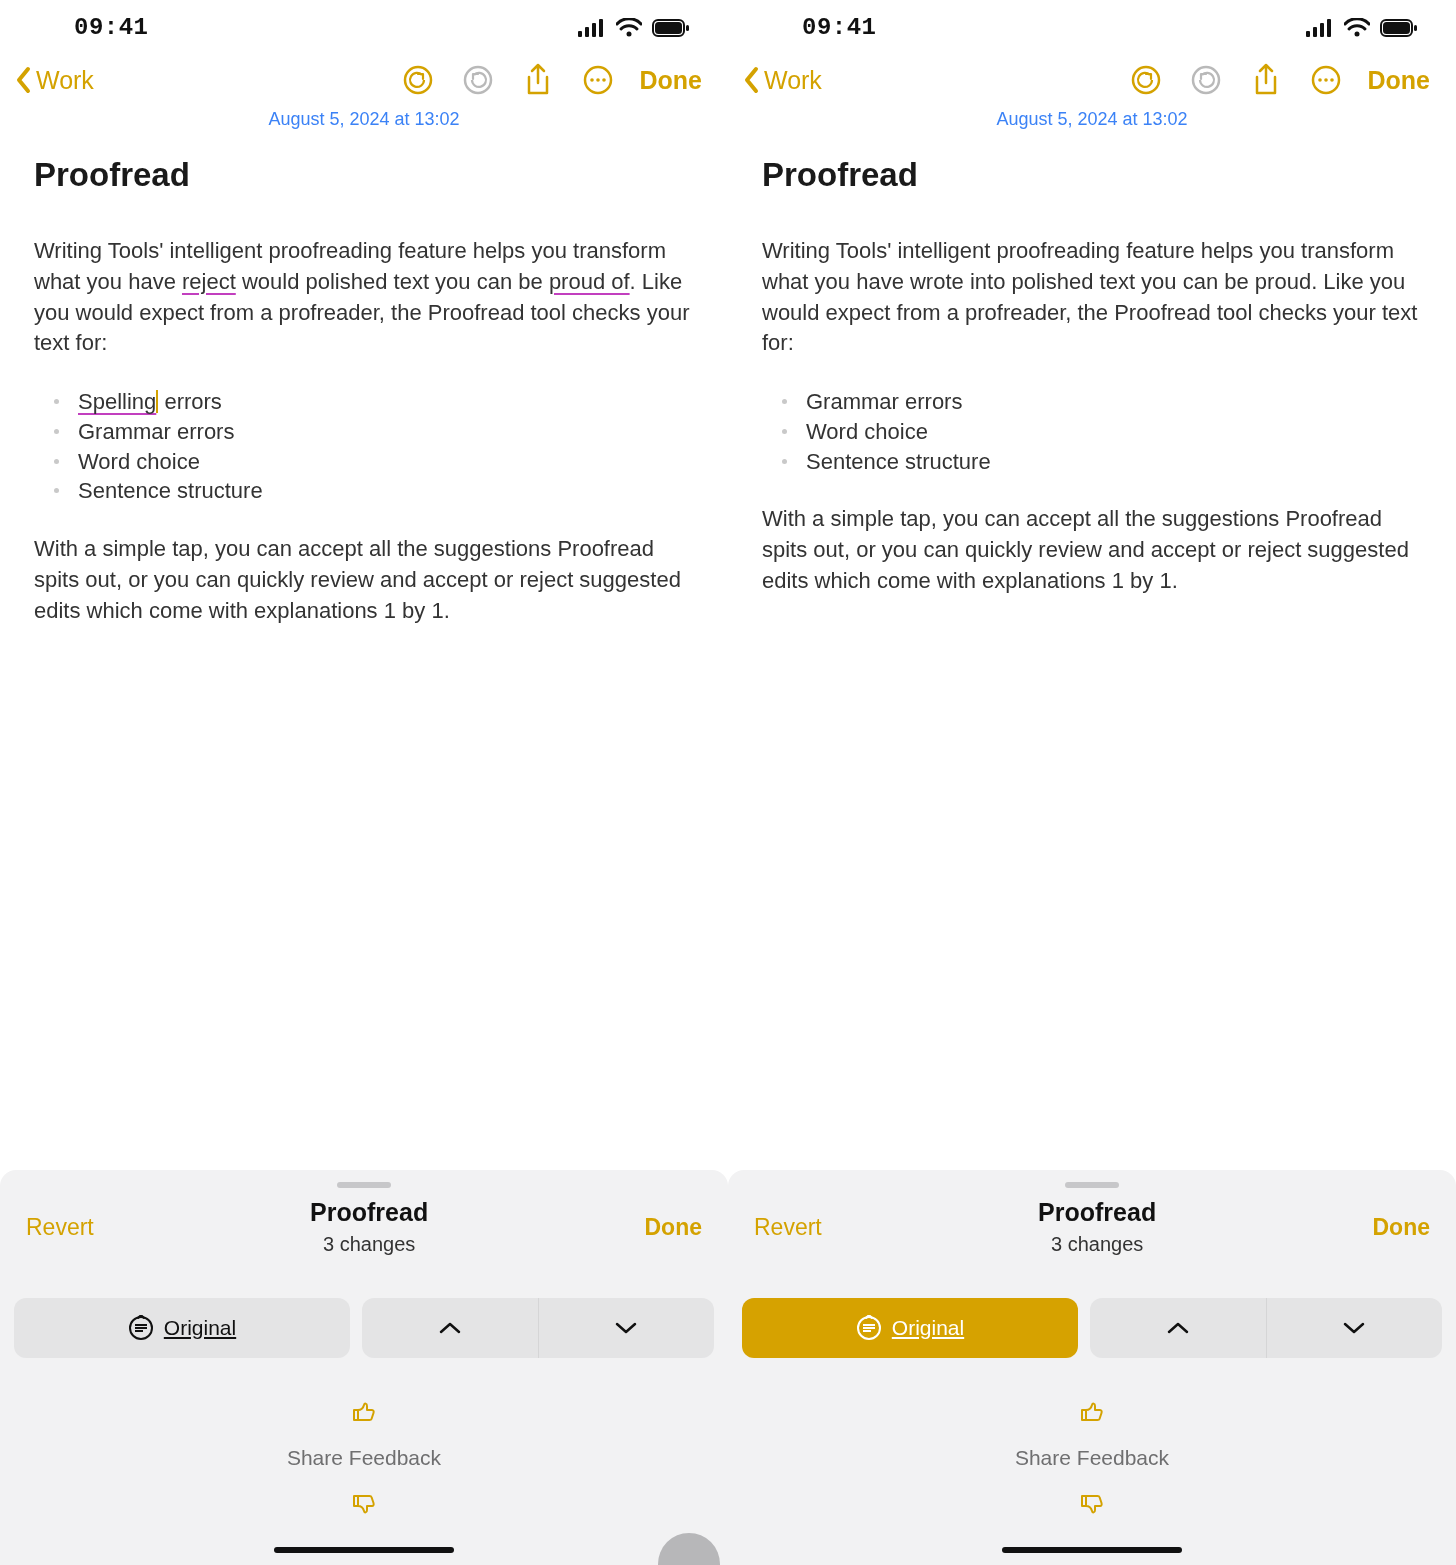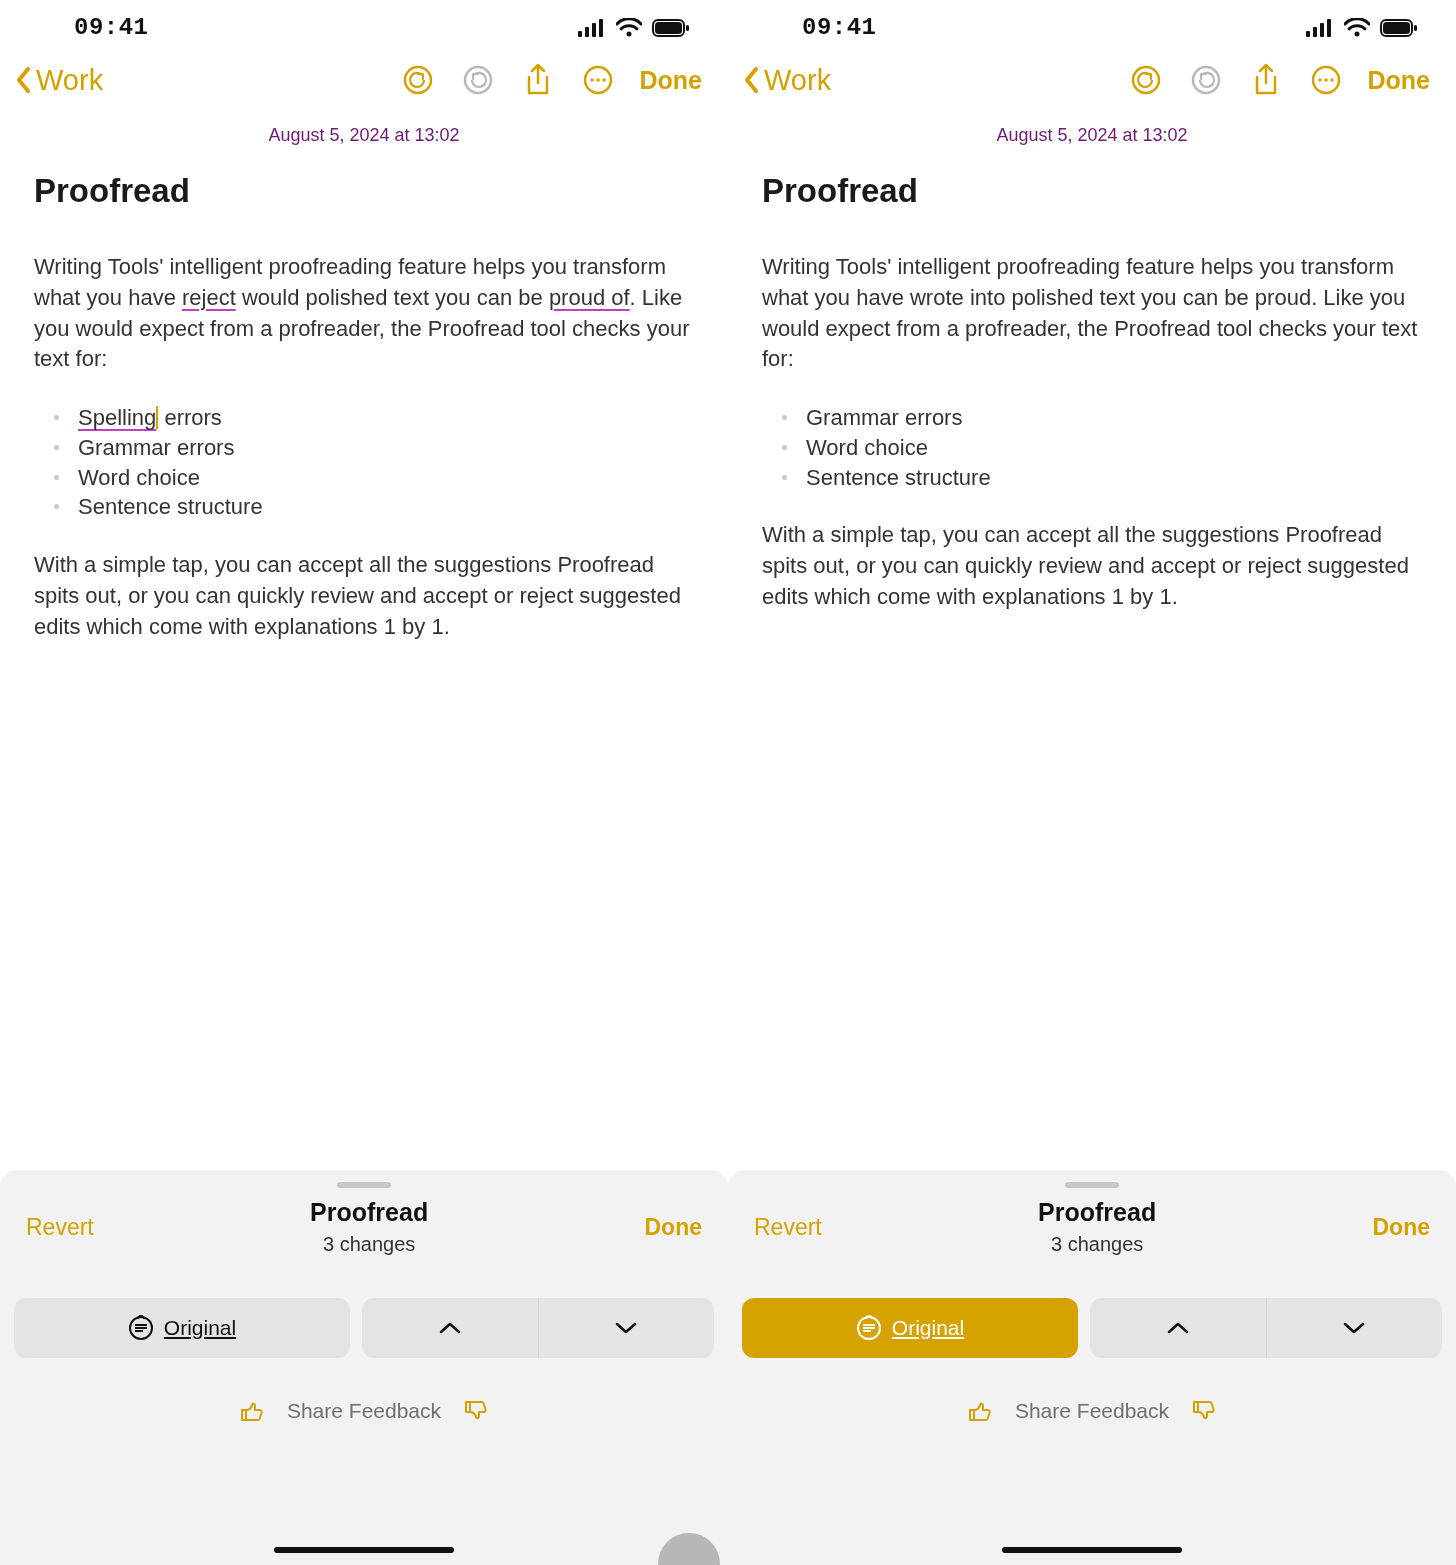--- a/index.html
+++ b/index.html
@@ -10,26 +10,26 @@
 
   
   .statusbar { height:55px; display:flex; align-items:center; justify-content:space-between; padding:0 38px 0 0;font-family:Liberation Mono, monospace; }
   .time { font-size:24px; font-weight:700; color:#111; padding-left:74px; letter-spacing:0.5px; }
   .sb-icons { display:flex; align-items:center; gap:10px; }
   .sb-icons svg { display:block; }
 
   
   .navbar { height:50px; display:flex; align-items:center; justify-content:space-between; padding:0 26px 0 14px; }
   .nav-left, .nav-right { display:flex; align-items:center; gap:24px; }
-  .back { display:flex; align-items:center; gap:2px; color:#d4a200; font-size:29px; }
+  .back { display:flex; align-items:center; gap:2px; color:#d4a200; font-size:25px; }
   .iconbtn { width:36px; height:36px; display:flex; align-items:center; justify-content:center; }
   .iconbtn svg { display:block; }
   .done { color:#d4a200; font-size:25px; font-weight:600; }
 
-  .timestamp { text-align:center; color:#701a75; font-size:18px; margin-top:20px; }
+  .timestamp { text-align:center; color:#3b82f6; font-size:18px; margin-top:4px; }
 
   
   .content { padding:20px 34px 0 34px; }
   .title { font-size:33px; font-weight:800; color:#1a1a1a; margin-top:6px; }
   .para { font-size:22px; line-height:1.4; color:#333; margin-top:42px; }
   .para.body2 { margin-top:28px; }
   .under { text-decoration: underline; text-decoration-color:#c23fbf; text-decoration-thickness:2px; text-underline-offset:4px; }
   .cursor { display:inline-block; width:2px; height:23px; background:#d4a200; vertical-align:middle; transform:translateY(-2px); }
   ul.bullets { list-style:none; margin-top:28px; padding-left:44px; }
   ul.bullets li { font-size:22px; line-height:1.35; color:#333; position:relative; }
@@ -47,21 +47,21 @@
 
   .controls { display:flex; gap:12px; margin-top:42px; padding:0 0; }
   .original-btn { flex:0 0 48%; height:60px; background:#e4e4e5; border-radius:12px; display:flex; align-items:center; justify-content:center; gap:10px; font-size:21px; color:#111;text-decoration:underline; }
   .original-btn.active { background:#d6a200; color:#fff; }
   .original-btn svg { display:block; }
   .original-btn.active svg { stroke:#fff; }
   .nav-wrap { flex:1; display:flex; background:#e4e4e5; border-radius:12px; overflow:hidden; }
   .nav-half { flex:1; height:60px; display:flex; align-items:center; justify-content:center; }
   .nav-half:first-child { border-right:1px solid #d5d5d6; }
 
-  .feedback { margin-top:40px; display:flex; align-items:center; justify-content:center; gap:22px; color:#6f6f70; font-size:21px; }
+  .feedback { margin-top:40px; display:flex; align-items:center; justify-content:center; gap:22px; color:#6f6f70; font-size:21px;flex-direction:column; }
 
   .homebar { position:absolute; bottom:12px; left:50%; transform:translateX(-50%); width:180px; height:6px; border-radius:3px; background:#111; }
 
   .bubble { position:absolute; right:8px; bottom:-30px; width:62px; height:62px; border-radius:50%; background:#b7b7b9; }
 </style>
 </head>
 <body>
 
 <div class="phone">
 

